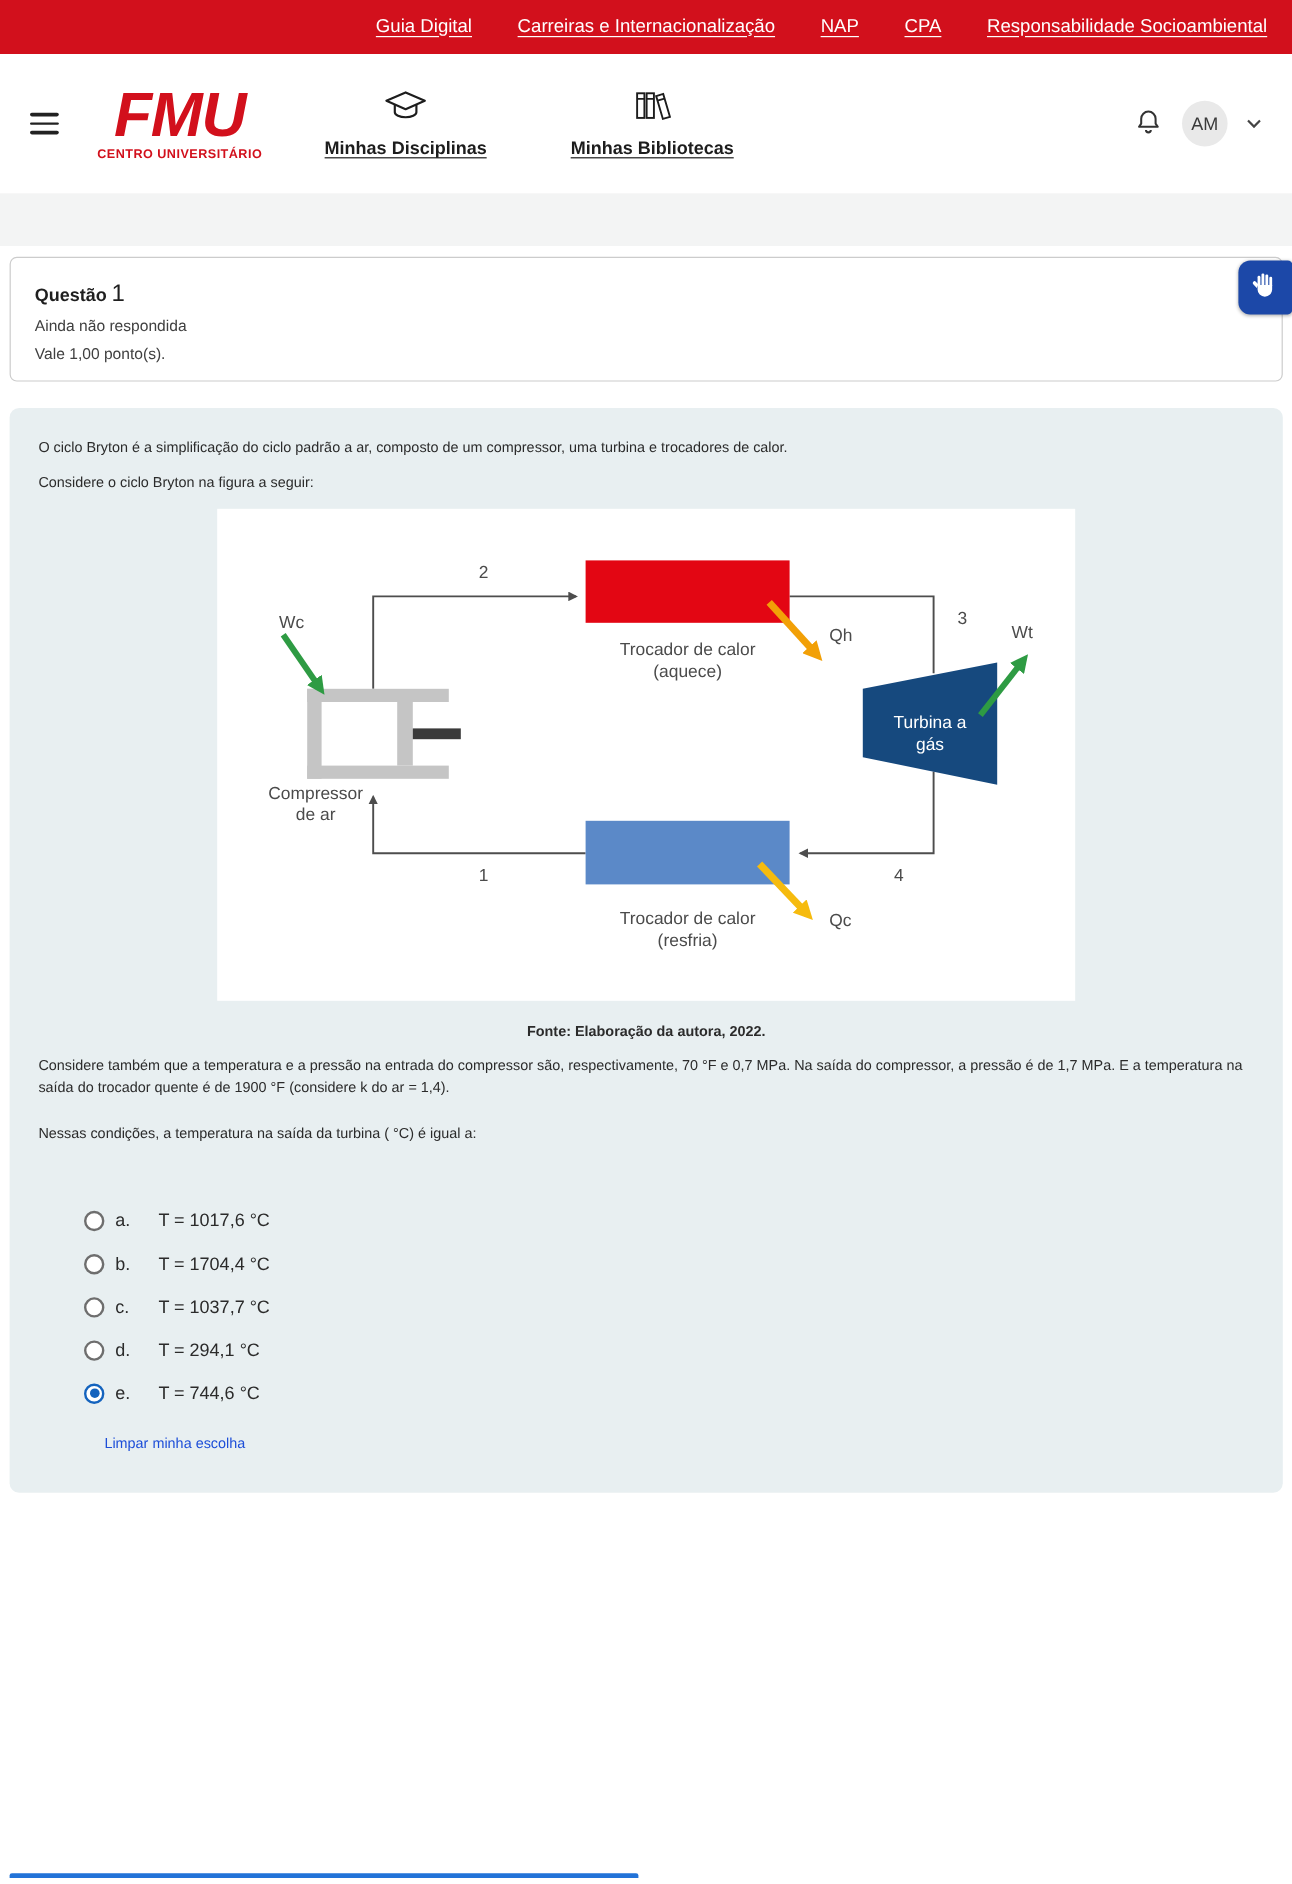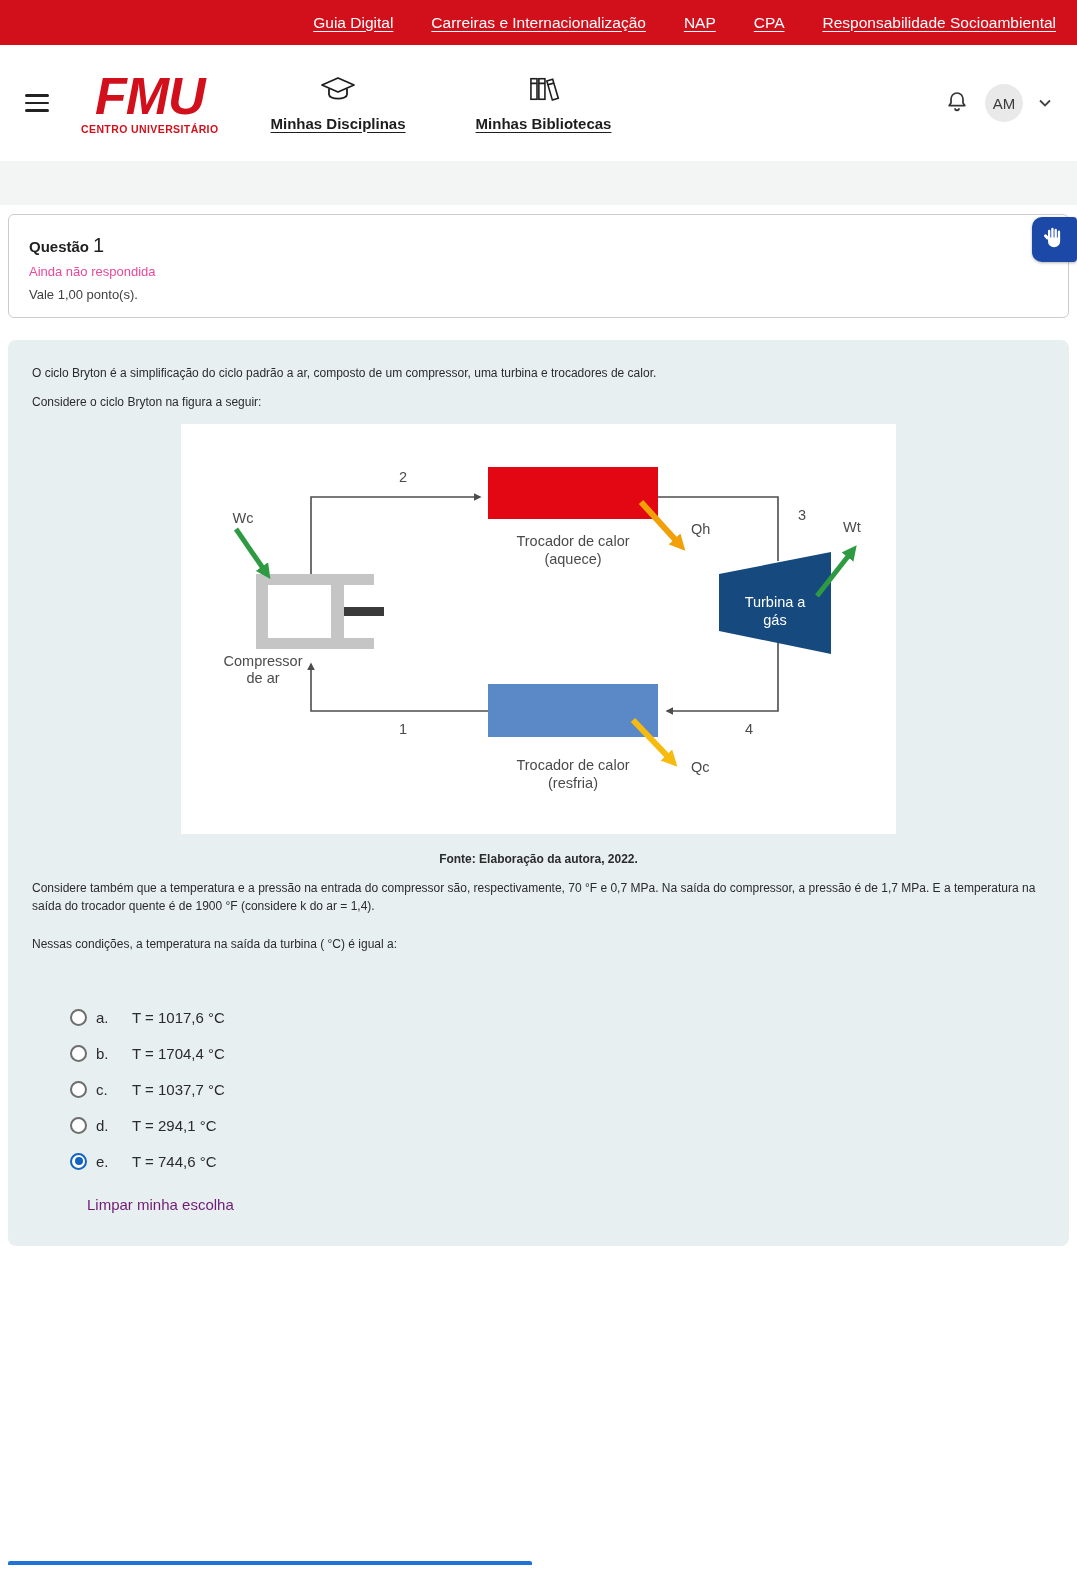--- a/index.html
+++ b/index.html
@@ -46,21 +46,21 @@
 
   .subbar { height:44px; background:#f3f4f4; }
 
   
   .qinfo {
     margin:9px 8px 0; border:1px solid #ccc; border-radius:6px;
     background:#fff; padding:19px 20px 15px; min-height:95px;
   }
   .qinfo .qtitle { font-size:15px; font-weight:bold; color:#1f1f1f; }
   .qinfo .qnum { font-size:20px; font-weight:normal; margin-left:4px; }
-  .qinfo .qstatus { font-size:13px; margin-top:7px; color:#ec4899; }
+  .qinfo .qstatus { font-size:13px; margin-top:7px; color:#404040; }
   .qinfo .qpoints { font-size:13px; margin-top:8px; color:#404040; }
 
   .a11y-btn {
     position:absolute; right:0; top:217px; width:45px; height:45px;
     background:#1c48a8; border-radius:10px 4px 4px 10px;
     display:flex; align-items:center; justify-content:center; cursor:pointer;
     box-shadow:0 1px 3px rgba(0,0,0,.3);
   }
 
   
@@ -87,21 +87,21 @@
   }
   .radio.checked { border-color:#1463be; }
   .radio.checked::after {
     content:""; position:absolute; left:2.5px; top:2.5px; width:8px; height:8px;
     border-radius:50%; background:#1463be;
   }
   .opt-letter { font-size:15px; color:#2b2b2b; margin-left:9px; width:24px; }
   .opt-text { font-size:15px; color:#2b2b2b; margin-left:12px; }
 
   .clear-link {
-    display:inline-block; margin:17px 0 0 55px; color:#701a75; font-size:15px;
+    display:inline-block; margin:17px 0 0 55px; color:#1d4ed8; font-size:12px;
     cursor:pointer; text-decoration:none;
   }
 
   .footer-line {
     position:absolute; left:8px; bottom:5px; width:524px; height:4px;
     background:#2273d8; border-radius:2px 2px 0 0;
   }
 </style>
 </head>
 <body>

